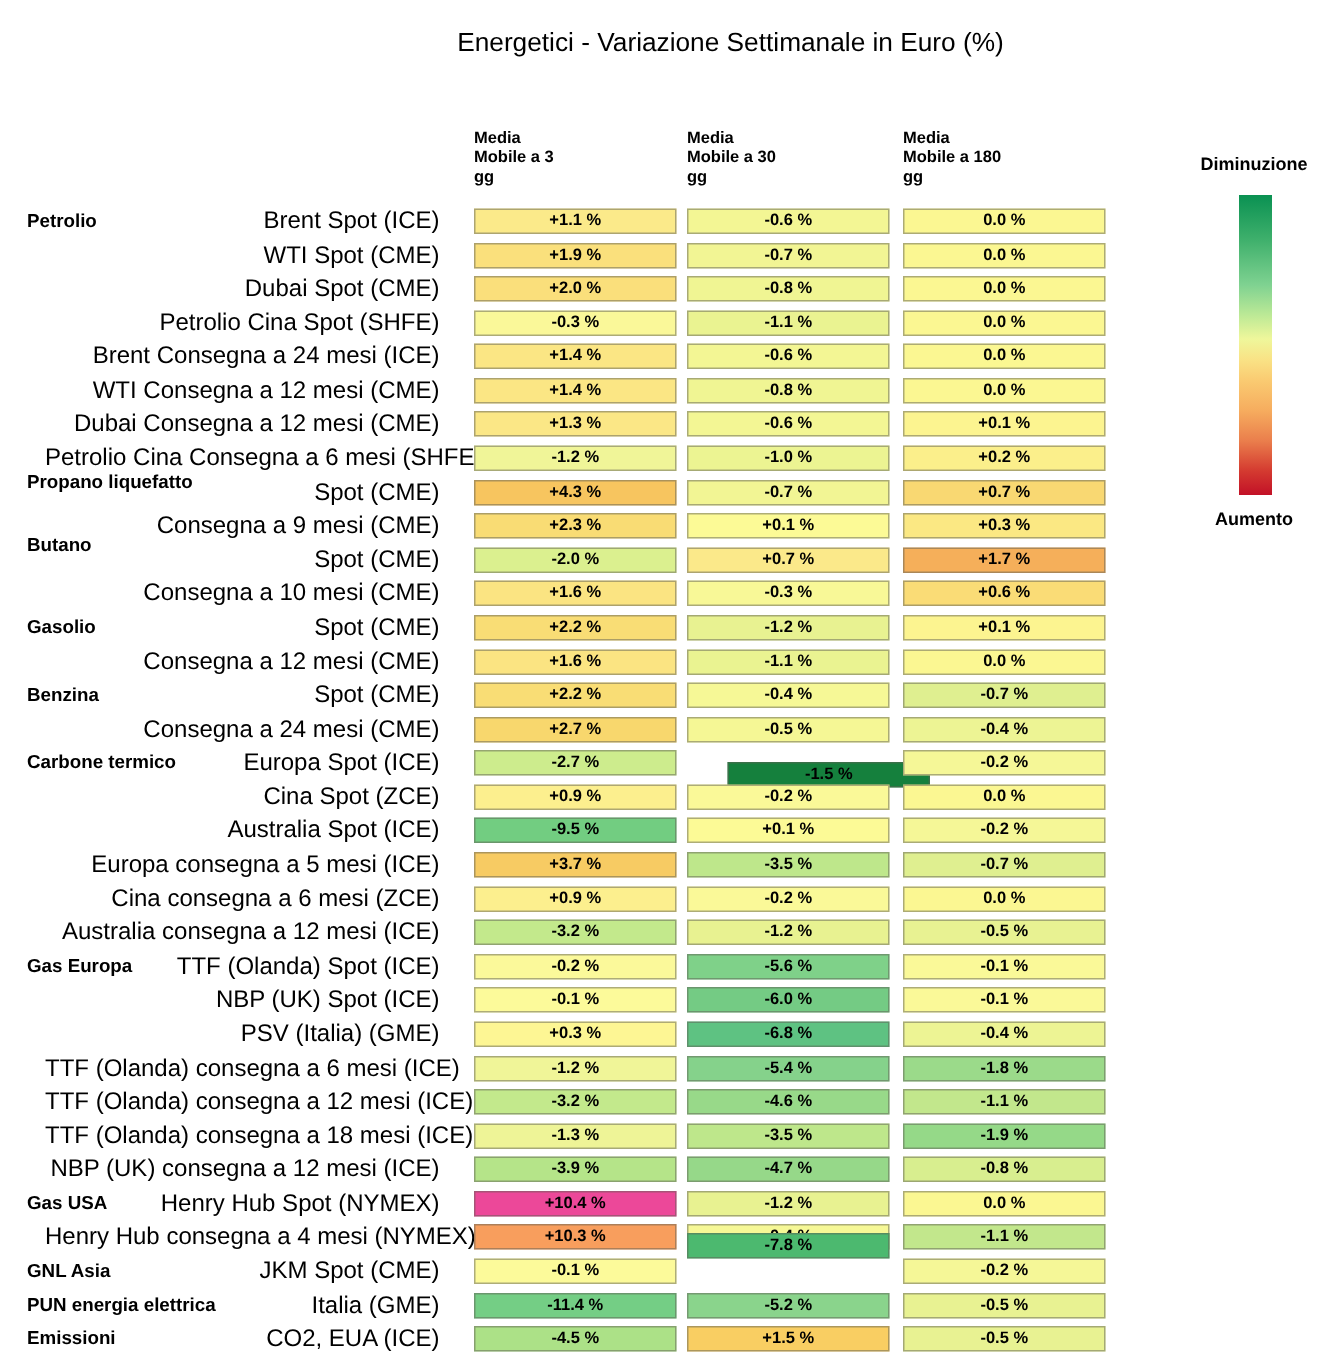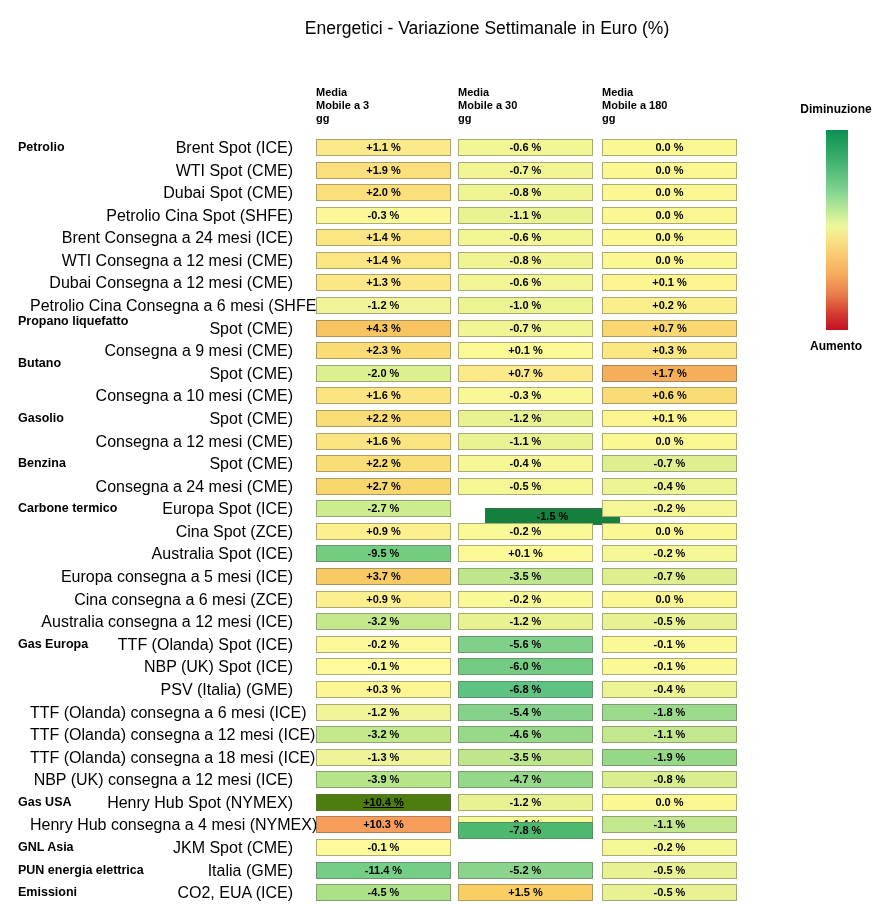--- a/index.html
+++ b/index.html
@@ -171,21 +171,21 @@
       <div class="row-label" style="top: 749px;">TTF (Olanda) consegna a 18 mesi (ICE)</div>
       <div class="cell" style="left: 316px; top: 749px; background: rgb(238, 244, 151);">-1.3 %</div>
       <div class="cell" style="left: 458px; top: 749px; background: rgb(190, 231, 139);">-3.5 %</div>
       <div class="cell" style="left: 602px; top: 749px; background: rgb(149, 217, 136);">-1.9 %</div>
       <div class="row-label" style="top: 771px;">NBP (UK) consegna a 12 mesi (ICE)</div>
       <div class="cell" style="left: 316px; top: 771px; background: rgb(181, 228, 137);">-3.9 %</div>
       <div class="cell" style="left: 458px; top: 771px; background: rgb(150, 216, 137);">-4.7 %</div>
       <div class="cell" style="left: 602px; top: 771px; background: rgb(216, 238, 143);">-0.8 %</div>
       <div class="group-label" style="top: 794px;">Gas USA</div>
       <div class="row-label" style="top: 794px;">Henry Hub Spot (NYMEX)</div>
-      <div class="cell" style="left: 316px; top: 794px; background: #4d7c0f; text-decoration: underline;">+10.4 %</div>
+      <div class="cell" style="left: 316px; top: 794px; background: #ec4899;">+10.4 %</div>
       <div class="cell" style="left: 458px; top: 794px; background: rgb(232, 242, 145);">-1.2 %</div>
       <div class="cell" style="left: 602px; top: 794px; background: rgb(251, 247, 146);">0.0 %</div>
       <div class="row-label" style="top: 816px;">Henry Hub consegna a 4 mesi (NYMEX)</div>
       <div class="cell" style="left: 316px; top: 816px; background: rgb(248, 158, 93);">+10.3 %</div>
       <div class="cell" style="left: 458px; top: 816px; background: rgb(246, 248, 150);">-0.4 %</div>
       <div class="cell" style="left: 602px; top: 816px; background: rgb(194, 231, 140);">-1.1 %</div>
       <div class="group-label" style="top: 839px;">GNL Asia</div>
       <div class="row-label" style="top: 839px;">JKM Spot (CME)</div>
       <div class="cell" style="left: 316px; top: 839px; background: rgb(252, 250, 154);">-0.1 %</div>
       <div class="cell" style="left: 458px; top: 822px; background: rgb(76, 185, 111);">-7.8 %</div>

